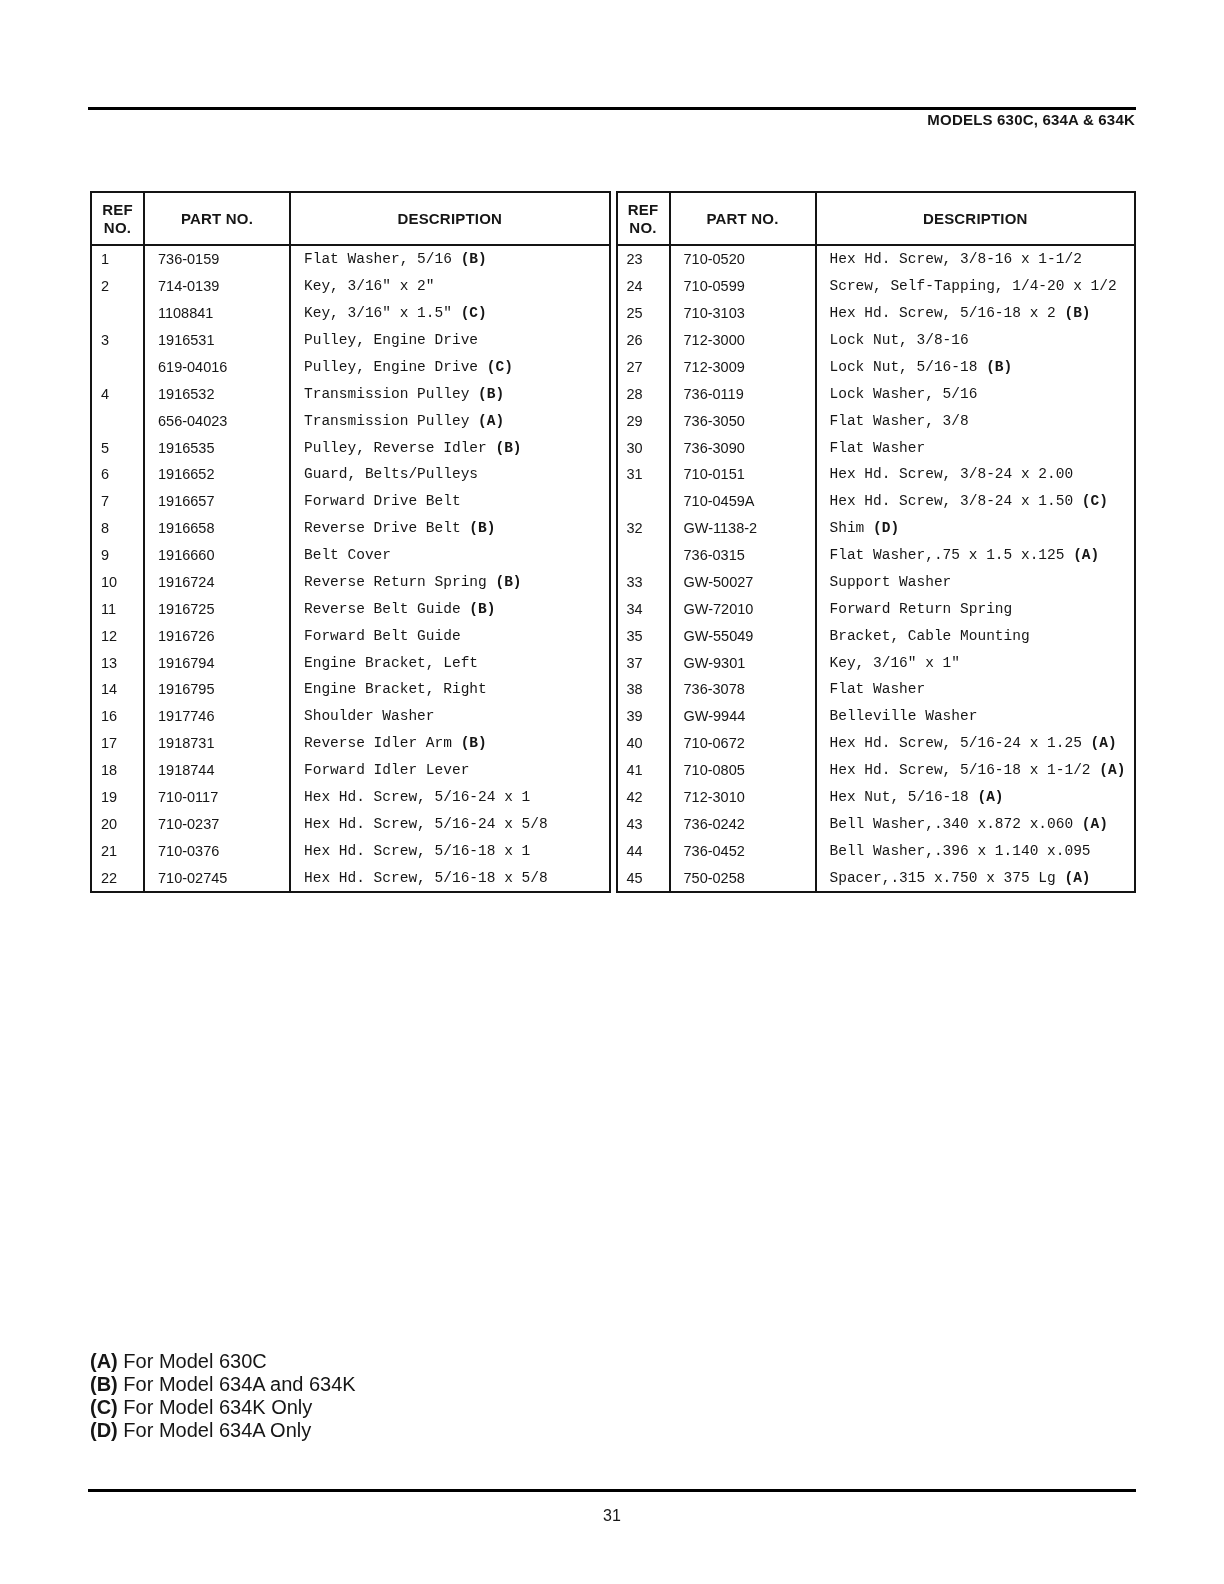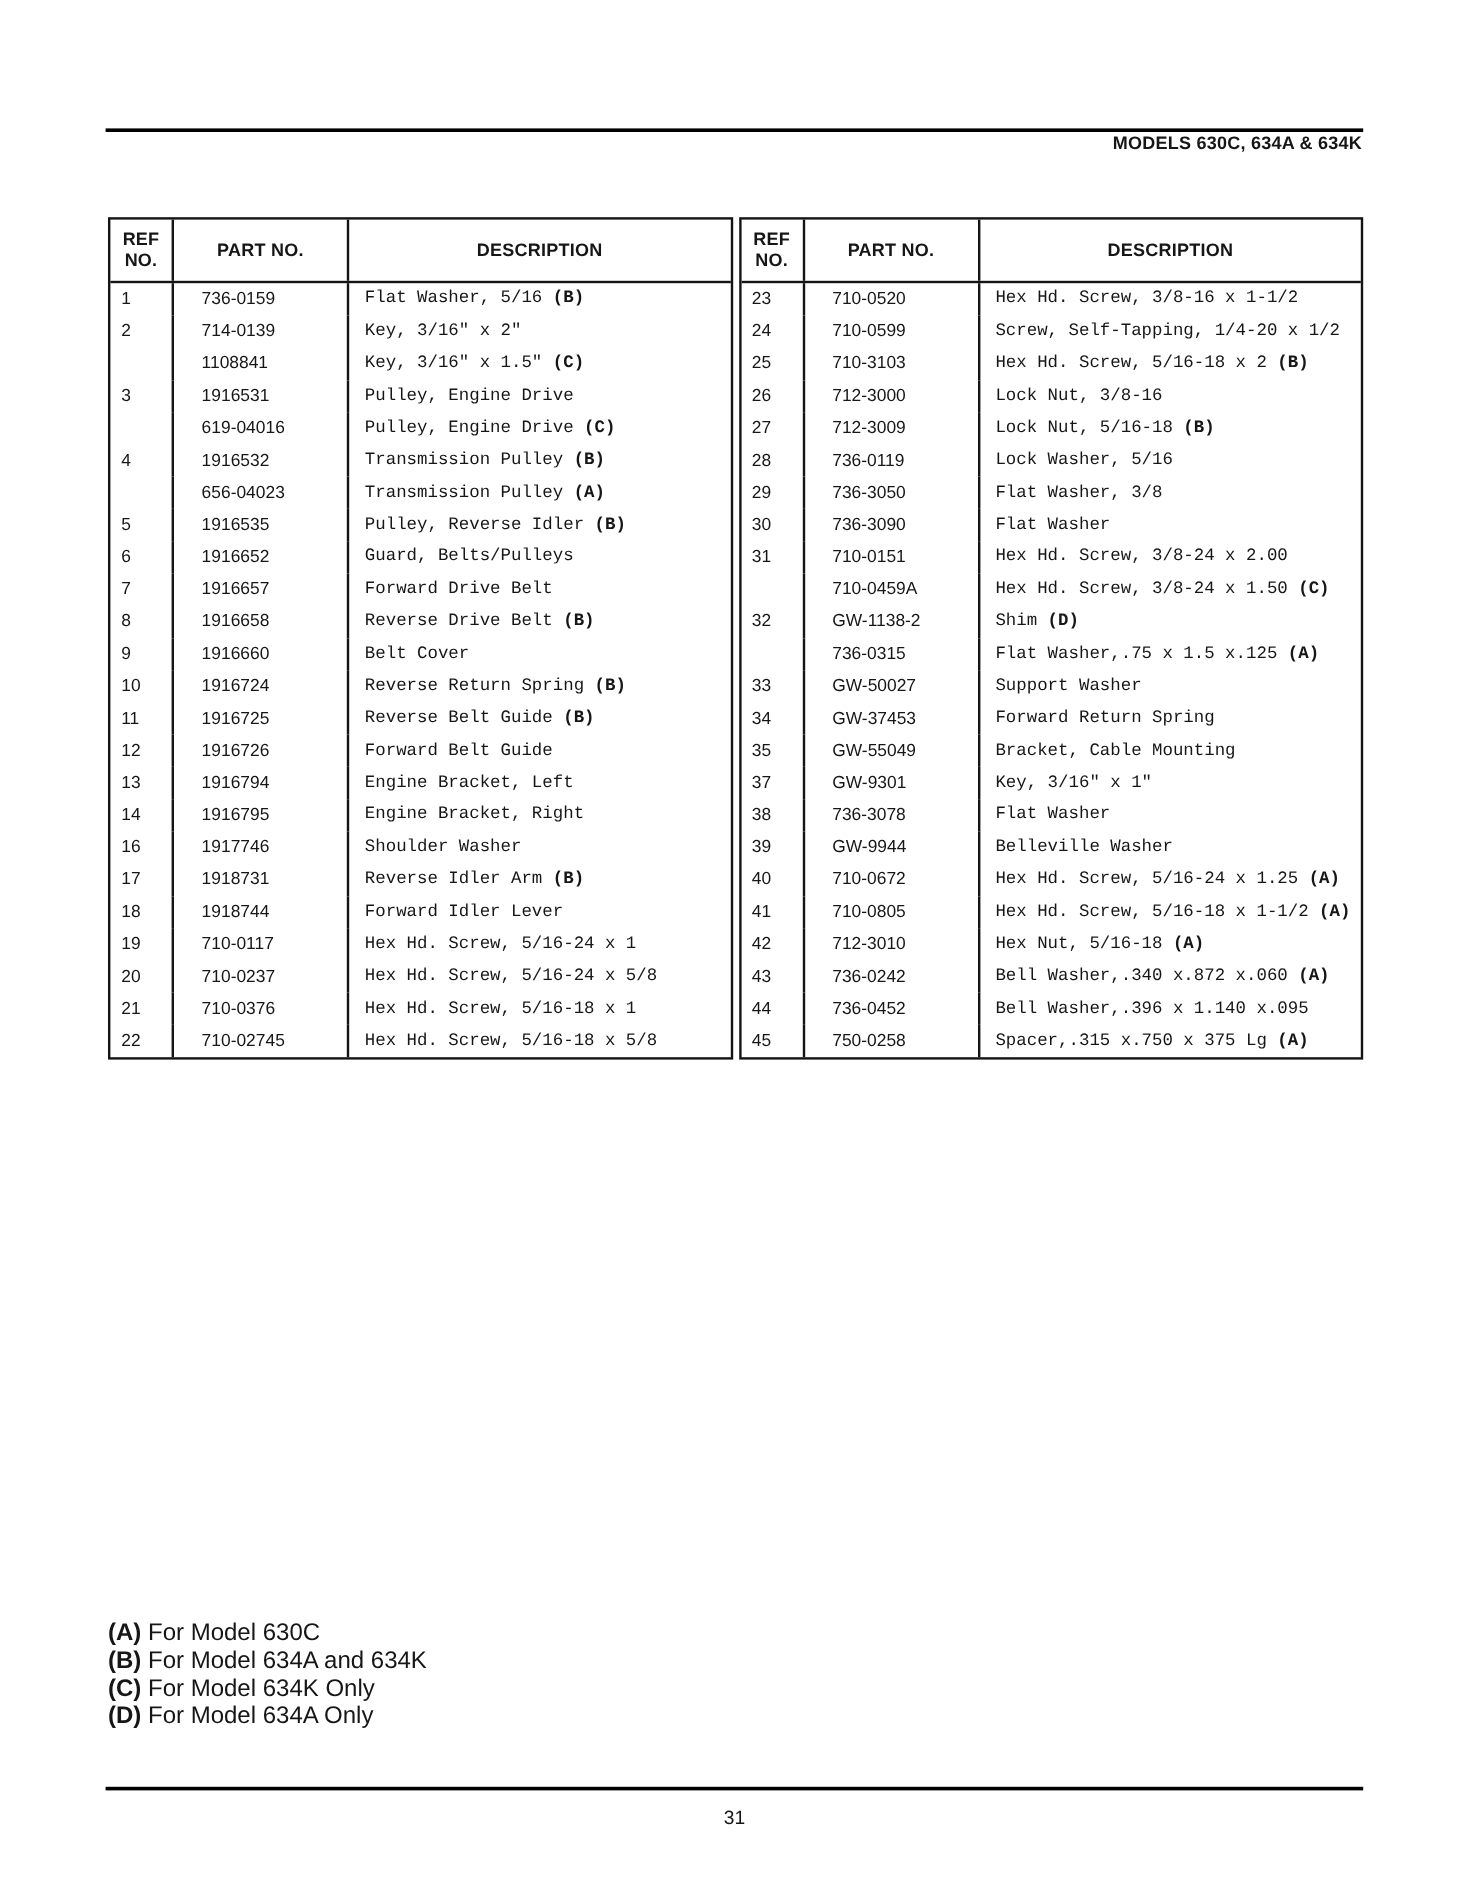--- a/index.html
+++ b/index.html
@@ -20,21 +20,21 @@
   .doc-title {
     position: absolute;
     top: 111px; right: 89px;
     font-size: 15px;
     font-weight: 700;
     letter-spacing: 0.2px;
     white-space: nowrap;
   }
   .tables {
     position: absolute;
-    top: 181px; left: 90px;
+    top: 191px; left: 90px;
     width: 1046px;
     display: flex;
     gap: 5px;
   }
   .parts-table {
     flex: 1;
     border: 2px solid #141414;
     background: #fff;
   }
   .thead {
@@ -64,21 +64,21 @@
     flex-direction: column;
     height: 645px;
   }
   .row {
     flex: 1;
     display: flex;
     font-size: 14.5px;
   }
   .cell { display: flex; align-items: center; white-space: nowrap; overflow: hidden; }
   .cell-ref  { width: 53px;  border-right: 2px solid #141414; padding-left: 9px; }
-  .cell-part { width: 146px; border-right: 2px solid #141414; padding-left: 23px; }
+  .cell-part { width: 146px; border-right: 2px solid #141414; padding-left: 13px; }
   .cell-desc { flex: 1; padding-left: 13px; font-family: Liberation Mono, monospace; }
   .desc-marker { font-weight: 700; }
   .footnotes {
     position: absolute;
     top: 1350px; left: 90px;
     font-size: 20px;
     line-height: 23px;
   }
   .fn-marker { font-weight: 700; }
   .bottom-rule {
@@ -454,21 +454,21 @@
     <div class="cell cell-ref">33</div>
     <div class="cell cell-part">GW-50027</div>
     <div class="cell cell-desc">
             <span class="desc-text">Support Washer</span>
             <span class="desc-marker"></span>
           </div>
   </div>
 
   <div class="row">
     <div class="cell cell-ref">34</div>
-    <div class="cell cell-part">GW-37453</div>
+    <div class="cell cell-part">GW-72010</div>
     <div class="cell cell-desc">
             <span class="desc-text">Forward Return Spring</span>
             <span class="desc-marker"></span>
           </div>
   </div>
 
   <div class="row">
     <div class="cell cell-ref">35</div>
     <div class="cell cell-part">GW-55049</div>
     <div class="cell cell-desc">

